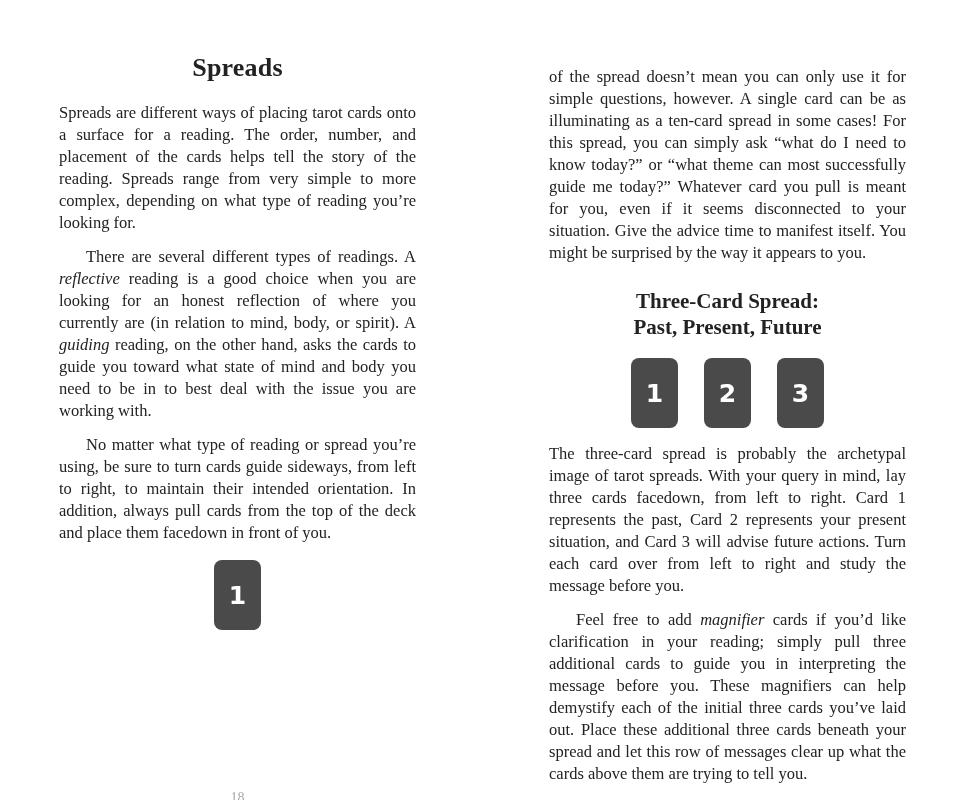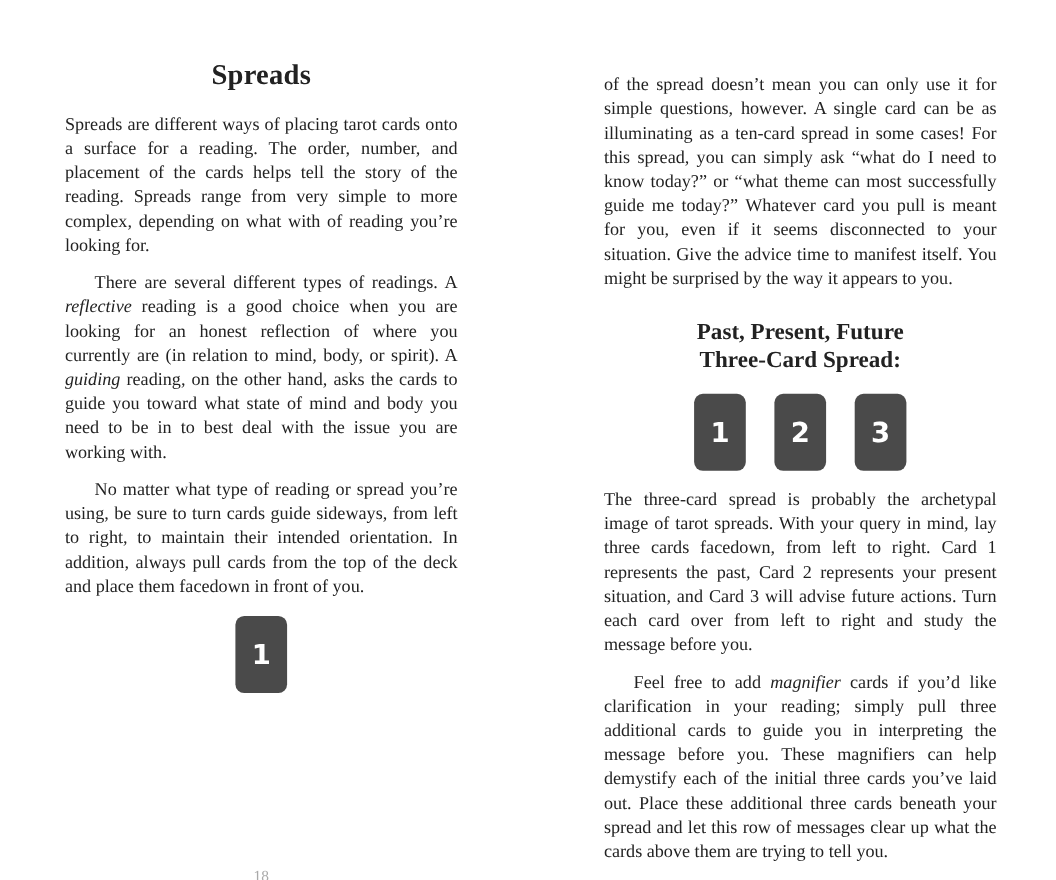--- a/index.html
+++ b/index.html
@@ -90,39 +90,39 @@
     color: var(--page-num, #a9a9a9);
     margin-top: 44px;
   }
 </style>
 </head>
 <body style="--page-bg: #ffffff; --text-color: #222222; --card-bg: #4a4a4a; --card-num: #ffffff; --page-num: #a9a9a9;">
 
 <div class="book-page left">
   <h1 class="page-title">Spreads</h1>
   <div class="paragraphs first-block">
-      <p class="body"><span>Spreads are different ways of placing tarot cards onto a surface for a reading. The order, number, and placement of the cards helps tell the story of the reading. Spreads range from very simple to more complex, depending on what with of reading you’re looking for.</span></p>
+      <p class="body"><span>Spreads are different ways of placing tarot cards onto a surface for a reading. The order, number, and placement of the cards helps tell the story of the reading. Spreads range from very simple to more complex, depending on what type of reading you’re looking for.</span></p>
       <p class="body indent"><span>There are several different types of readings. A </span><i>reflective</i><span> reading is a good choice when you are looking for an honest reflection of where you currently are (in relation to mind, body, or spirit). A </span><i>guiding</i><span> reading, on the other hand, asks the cards to guide you toward what state of mind and body you need to be in to best deal with the issue you are working with.</span></p>
       <p class="body indent"><span>No matter what type of reading or spread you’re using, be sure to turn cards guide sideways, from left to right, to maintain their intended orientation. In addition, always pull cards from the top of the deck and place them facedown in front of you.</span></p>
     </div>
   <div class="card-row">
       <div class="tarot-card">
         <span>1</span>
       </div>
     </div>
   <div class="page-number">18</div>
 </div>
 
 <div class="book-page right">
   <div class="paragraphs first-block">
       <p class="body"><span>of the spread doesn’t mean you can only use it for simple questions, however. A single card can be as illuminating as a ten-card spread in some cases! For this spread, you can simply ask “what do I need to know today?” or “what theme can most successfully guide me today?” Whatever card you pull is meant for you, even if it seems disconnected to your situation. Give the advice time to manifest itself. You might be surprised by the way it appears to you.</span></p>
     </div>
   <h2 class="section-heading two-line">
+    <span class="heading-line">Three-Card Spread:</span>
     <span class="heading-line">Past, Present, Future</span>
-    <span class="heading-line">Three-Card Spread:</span>
   </h2>
   <div class="card-row triple">
       <div class="tarot-card">
         <span>1</span>
       </div>
       <div class="tarot-card">
         <span>2</span>
       </div>
       <div class="tarot-card">
         <span>3</span>

